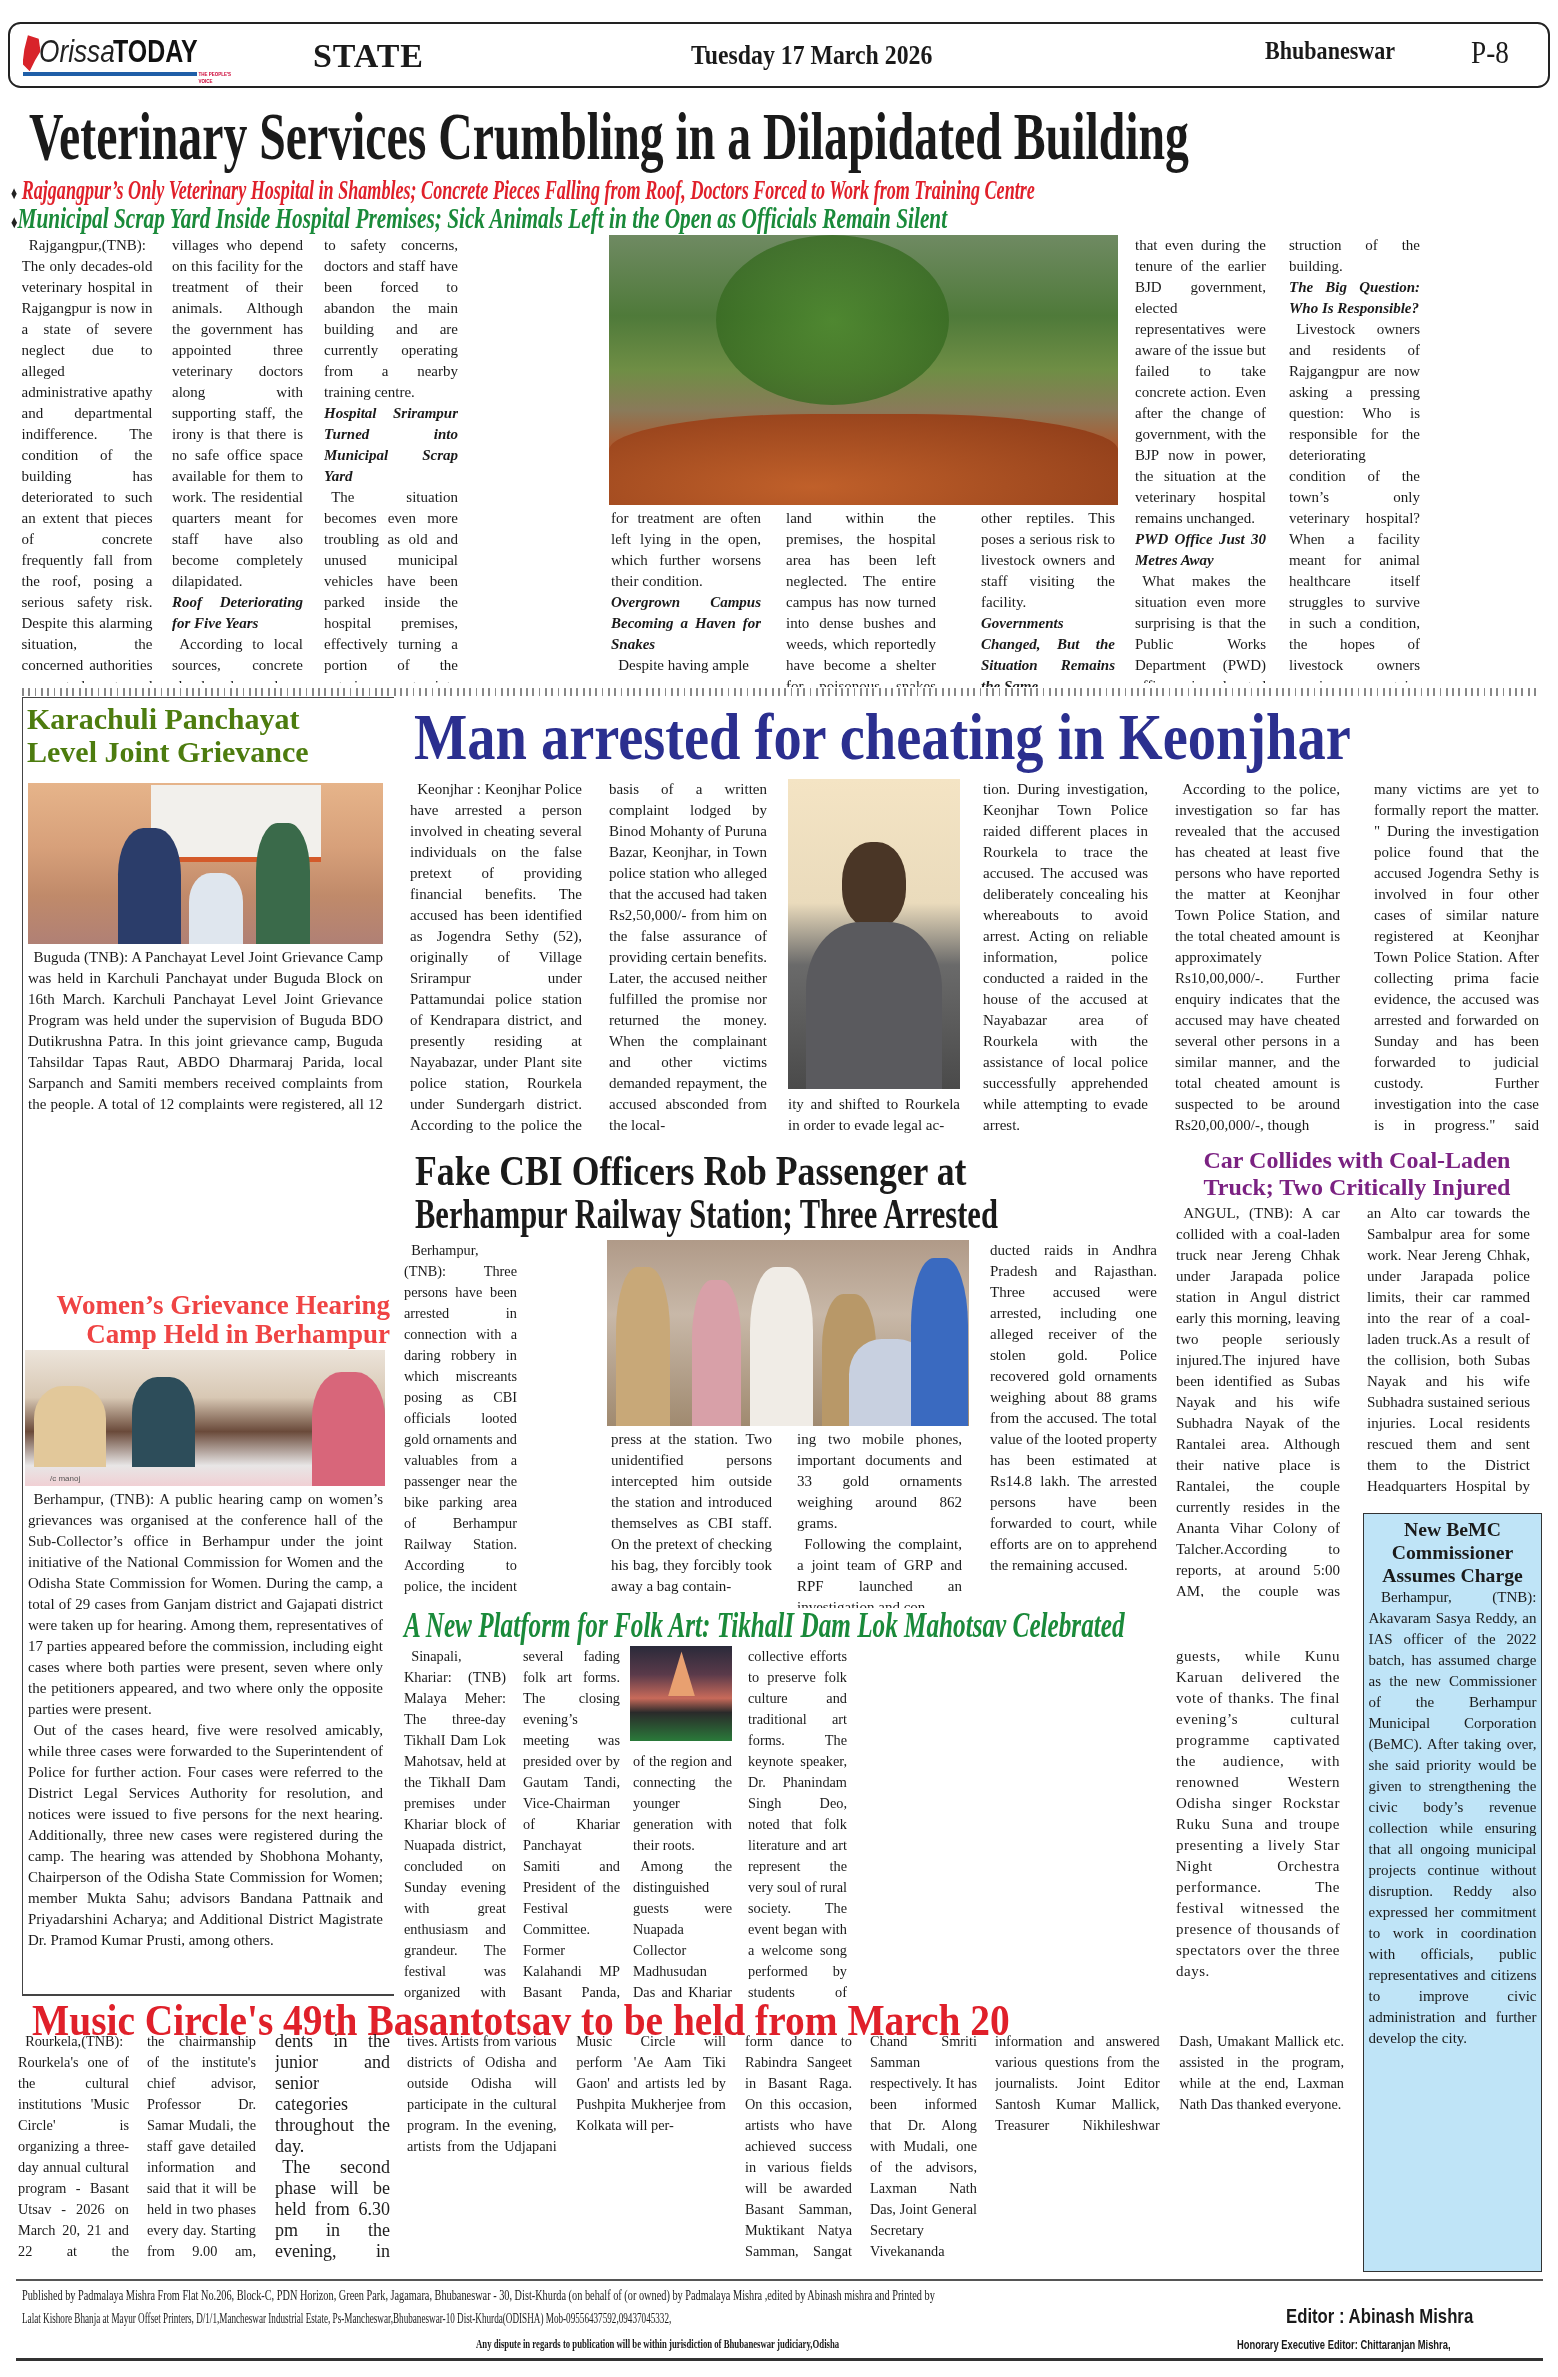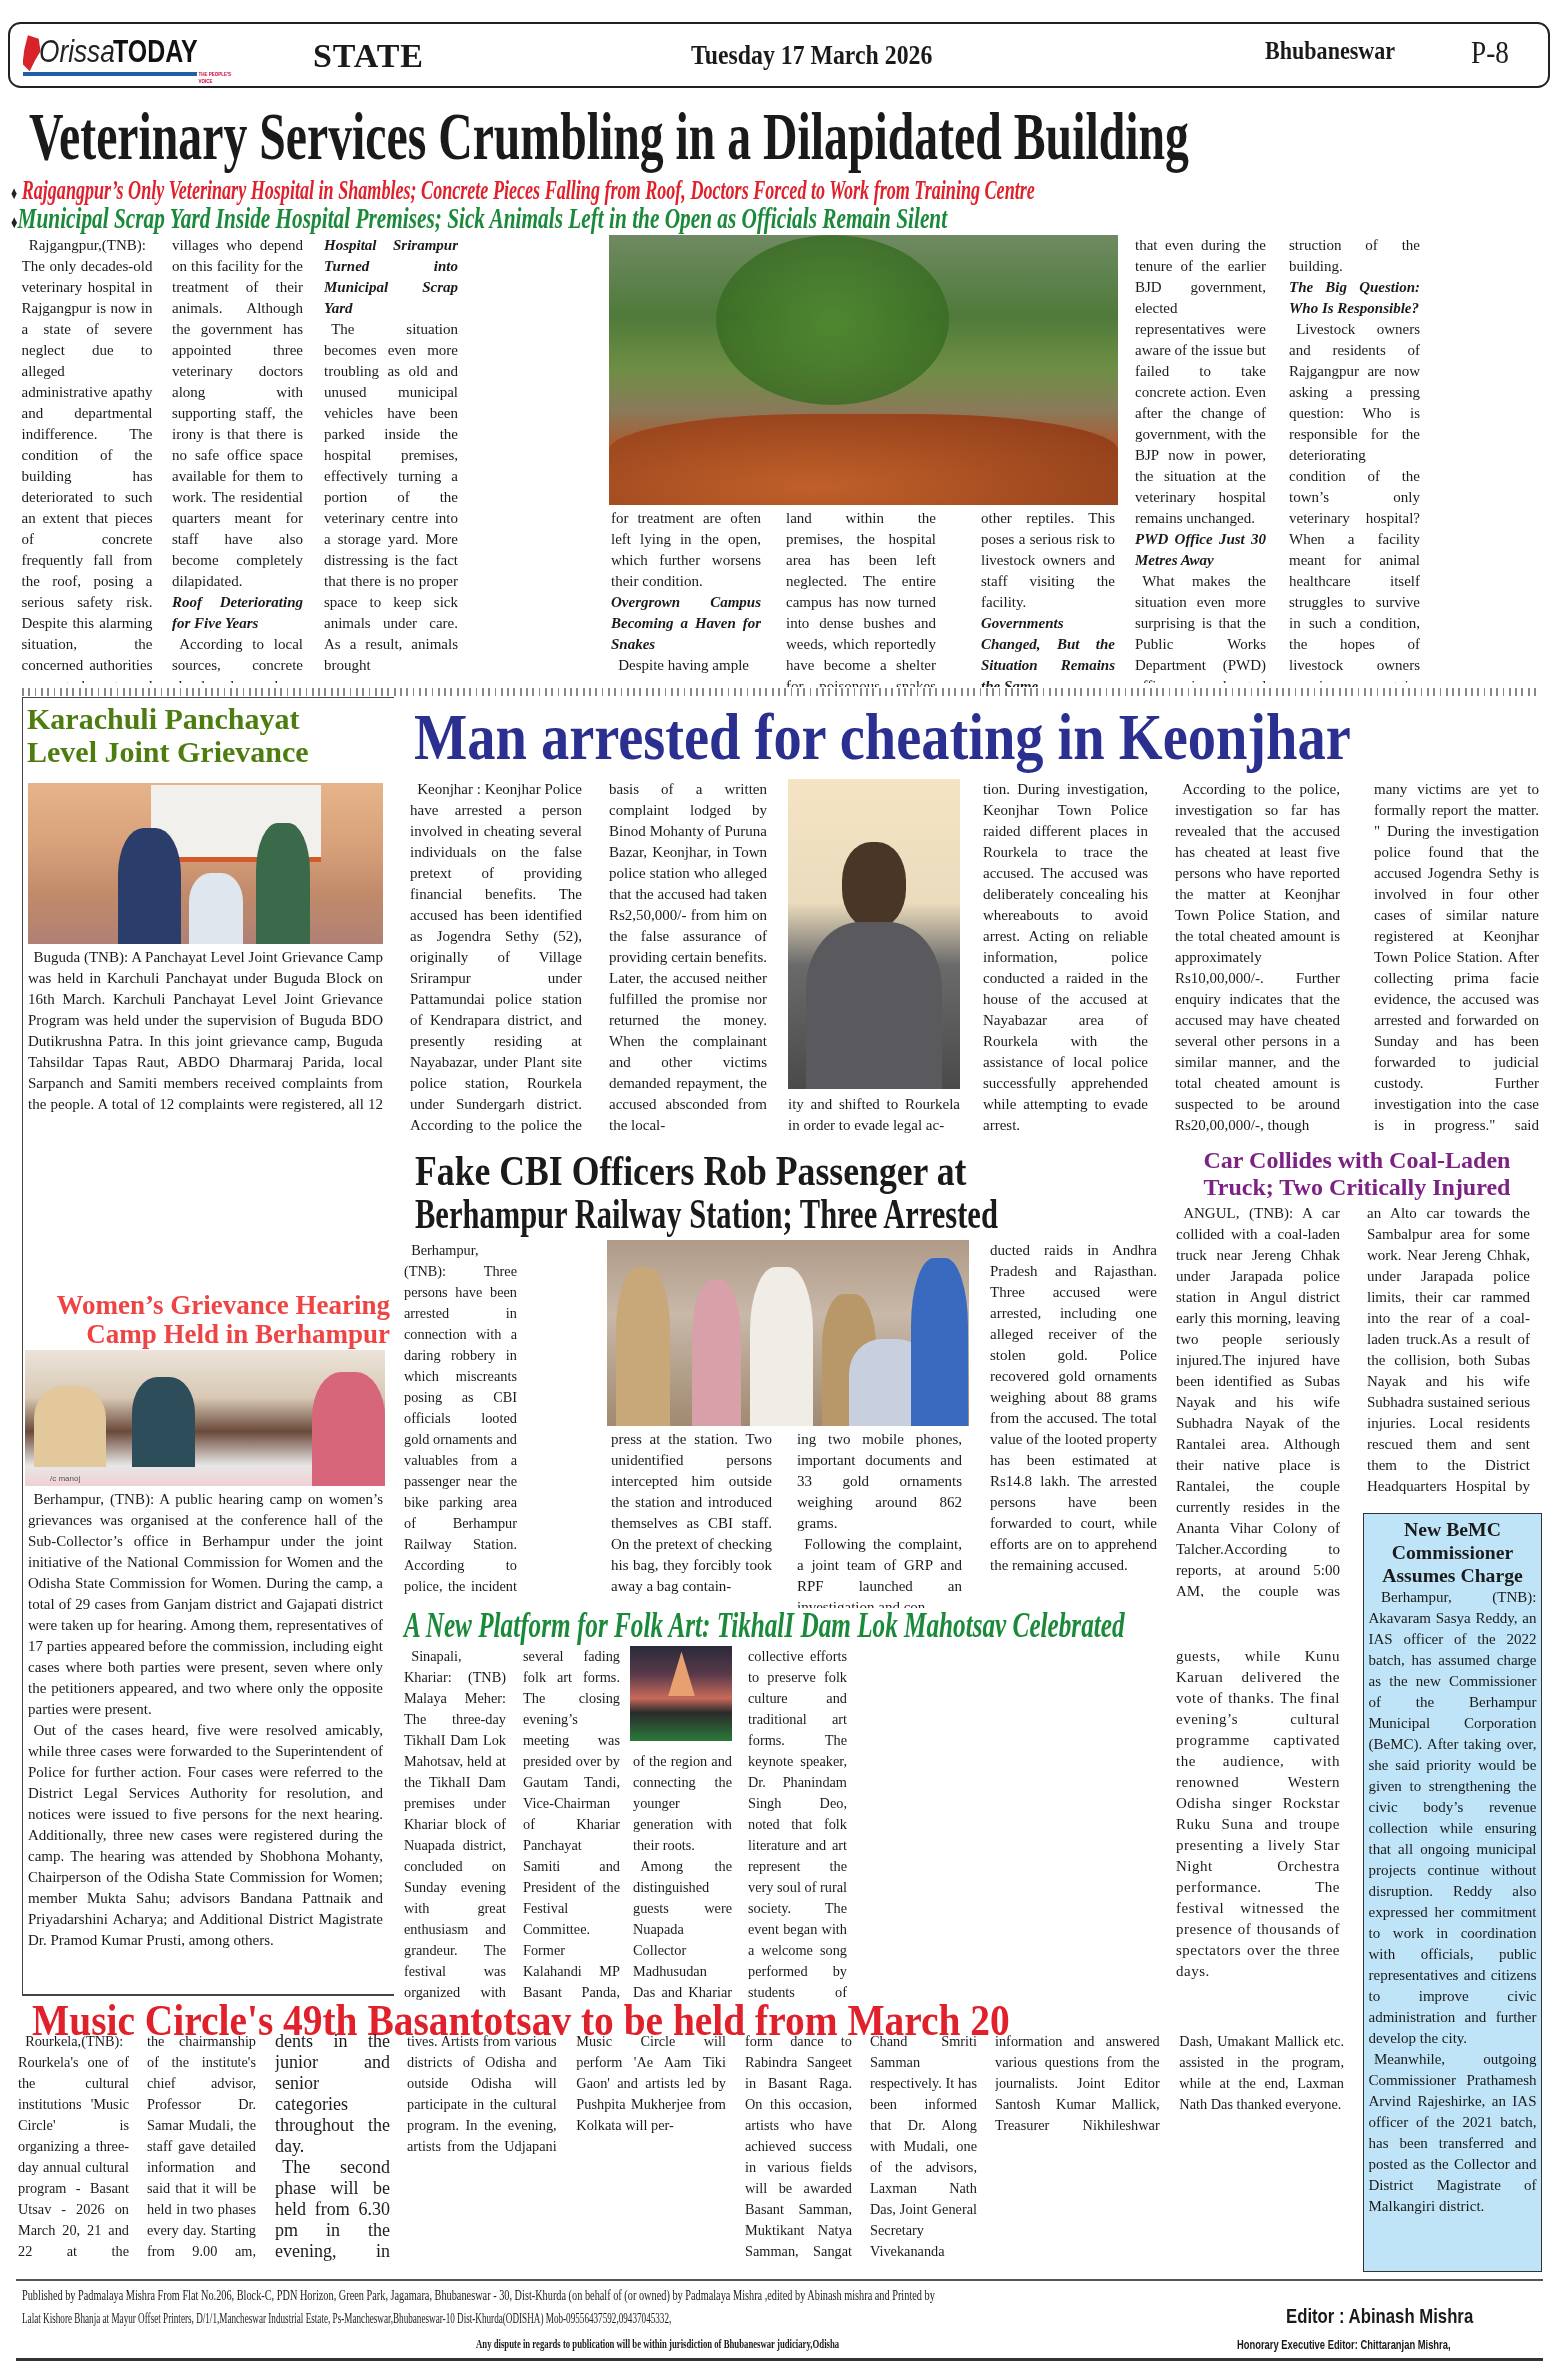--- a/index.html
+++ b/index.html
@@ -41,20 +41,21 @@
 
 <div class="col" style="left:21.5px;top:235px;width:131px;height:448px;">
     <p>Rajgangpur,(TNB): The only decades-old veterinary hospital in Rajgangpur is now in a state of severe neglect due to alleged administrative apathy and departmental indifference. The condition of the building has deteriorated to such an extent that pieces of concrete frequently fall from the roof, posing a serious safety risk. Despite this alarming situation, the concerned authorities appear to have turned a blind eye. The hospital serves not only Rajgangpur town but also hundreds of livestock owners from nearby</p>
   </div>
 <div class="col" style="left:172px;top:235px;width:131px;height:448px;">
   <p style="text-indent:0">villages who depend on this facility for the treatment of their animals. Although the government has appointed three veterinary doctors along with supporting staff, the irony is that there is no safe office space available for them to work. The residential quarters meant for staff have also become completely dilapidated.</p>
   <p class="sub">Roof Deteriorating for Five Years</p>
   <p>According to local sources, concrete chunks have been falling from the roof for nearly five years, creating the constant fear of a major accident. Due</p>
 </div>
 <div class="col" style="left:324px;top:235px;width:134px;height:448px;">
+  <p style="text-indent:0">to safety concerns, doctors and staff have been forced to abandon the main building and are currently operating from a nearby training centre.</p>
   <p class="sub">Hospital Srirampur Turned into Municipal Scrap Yard</p>
   <p>The situation becomes even more troubling as old and unused municipal vehicles have been parked inside the hospital premises, effectively turning a portion of the veterinary centre into a storage yard. More distressing is the fact that there is no proper space to keep sick animals under care. As a result, animals brought</p>
 </div>
 
 <div class="photo" style="left:609px;top:235px;width:509px;height:270px;background:linear-gradient(180deg,#6f8a62 0%,#4f7a3a 30%,#6f8e45 50%,#8a7a5a 65%,#b0562a 80%,#9a4a20 100%);">
   <div class="abs" style="left:107px;top:0;width:233px;height:170px;border-radius:50%;background:radial-gradient(#4e8a2e,#2e5e1c);opacity:.8"></div>
   <div class="abs" style="left:0;top:179px;width:509px;height:91px;background:radial-gradient(ellipse at 40% 80%,#c0602a,#8a3a18);border-radius:40% 40% 0 0"></div>
 </div>
 
 <div class="col" style="left:611px;top:508px;width:150px;height:179px;">
@@ -175,21 +176,20 @@
   </div>
 
 <div class="abs" style="left:1363px;top:1513px;width:179px;height:759px;background:#bfe4f7;border:1.8px solid #333;padding:3.6px 4.5px;">
   <div style="text-align:center;font:bold 19.7px/23px 'Liberation Serif',serif;color:#1a1a1a">
     <div>New BeMC</div>
     <div>Commissioner</div>
     <div>Assumes Charge</div>
   </div>
   <div style="font:15px/21px 'Liberation Serif',serif;text-align:justify">
     <p style="text-indent:12.5px">Berhampur, (TNB): Akavaram Sasya Reddy, an IAS officer of the 2022 batch, has assumed charge as the new Commissioner of the Berhampur Municipal Corporation (BeMC). After taking over, she said priority would be given to strengthening the civic body’s revenue collection while ensuring that all ongoing municipal projects continue without disruption. Reddy also expressed her commitment to work in coordination with officials, public representatives and citizens to improve civic administration and further develop the city.</p>
-    <p style="text-indent:5.4px">Meanwhile, outgoing Commissioner Prathamesh Arvind Rajeshirke, an IAS officer of the 2021 batch, has been transferred and posted as the Collector and District Magistrate of Malkangiri district.</p>
   </div>
 </div>
 
 <div class="abs" style="left:404px;top:1606px;font:italic bold 36px/39px 'Liberation Serif',serif;color:#1a8a3a;white-space:nowrap;transform:scaleX(.7);transform-origin:0 0">A New Platform for Folk Art: TikhalI Dam Lok Mahotsav Celebrated</div>
 <div class="col" style="left:404px;top:1646px;width:102px;height:358px;font-size:14.3px">
     <p>Sinapali, Khariar: (TNB) Malaya Meher: The three-day TikhalI Dam Lok Mahotsav, held at the TikhalI Dam premises under Khariar block of Nuapada district, concluded on Sunday evening with great enthusiasm and grandeur. The festival was organized with the aim of preserving and promoting the region’s art, literature, culture, heritage, and traditions, while also reviving</p>
   </div>
 <div class="col" style="left:523px;top:1646px;width:97px;height:358px;font-size:14.3px">
     <p style="text-indent:0">several fading folk art forms. The closing evening’s meeting was presided over by Gautam Tandi, Vice-Chairman of Khariar Panchayat Samiti and President of the Festival Committee. Former Kalahandi MP Basant Panda, who attended as the chief guest, highlighted that such festivals play an important role in strengthening the cultural identity</p>
   </div>

